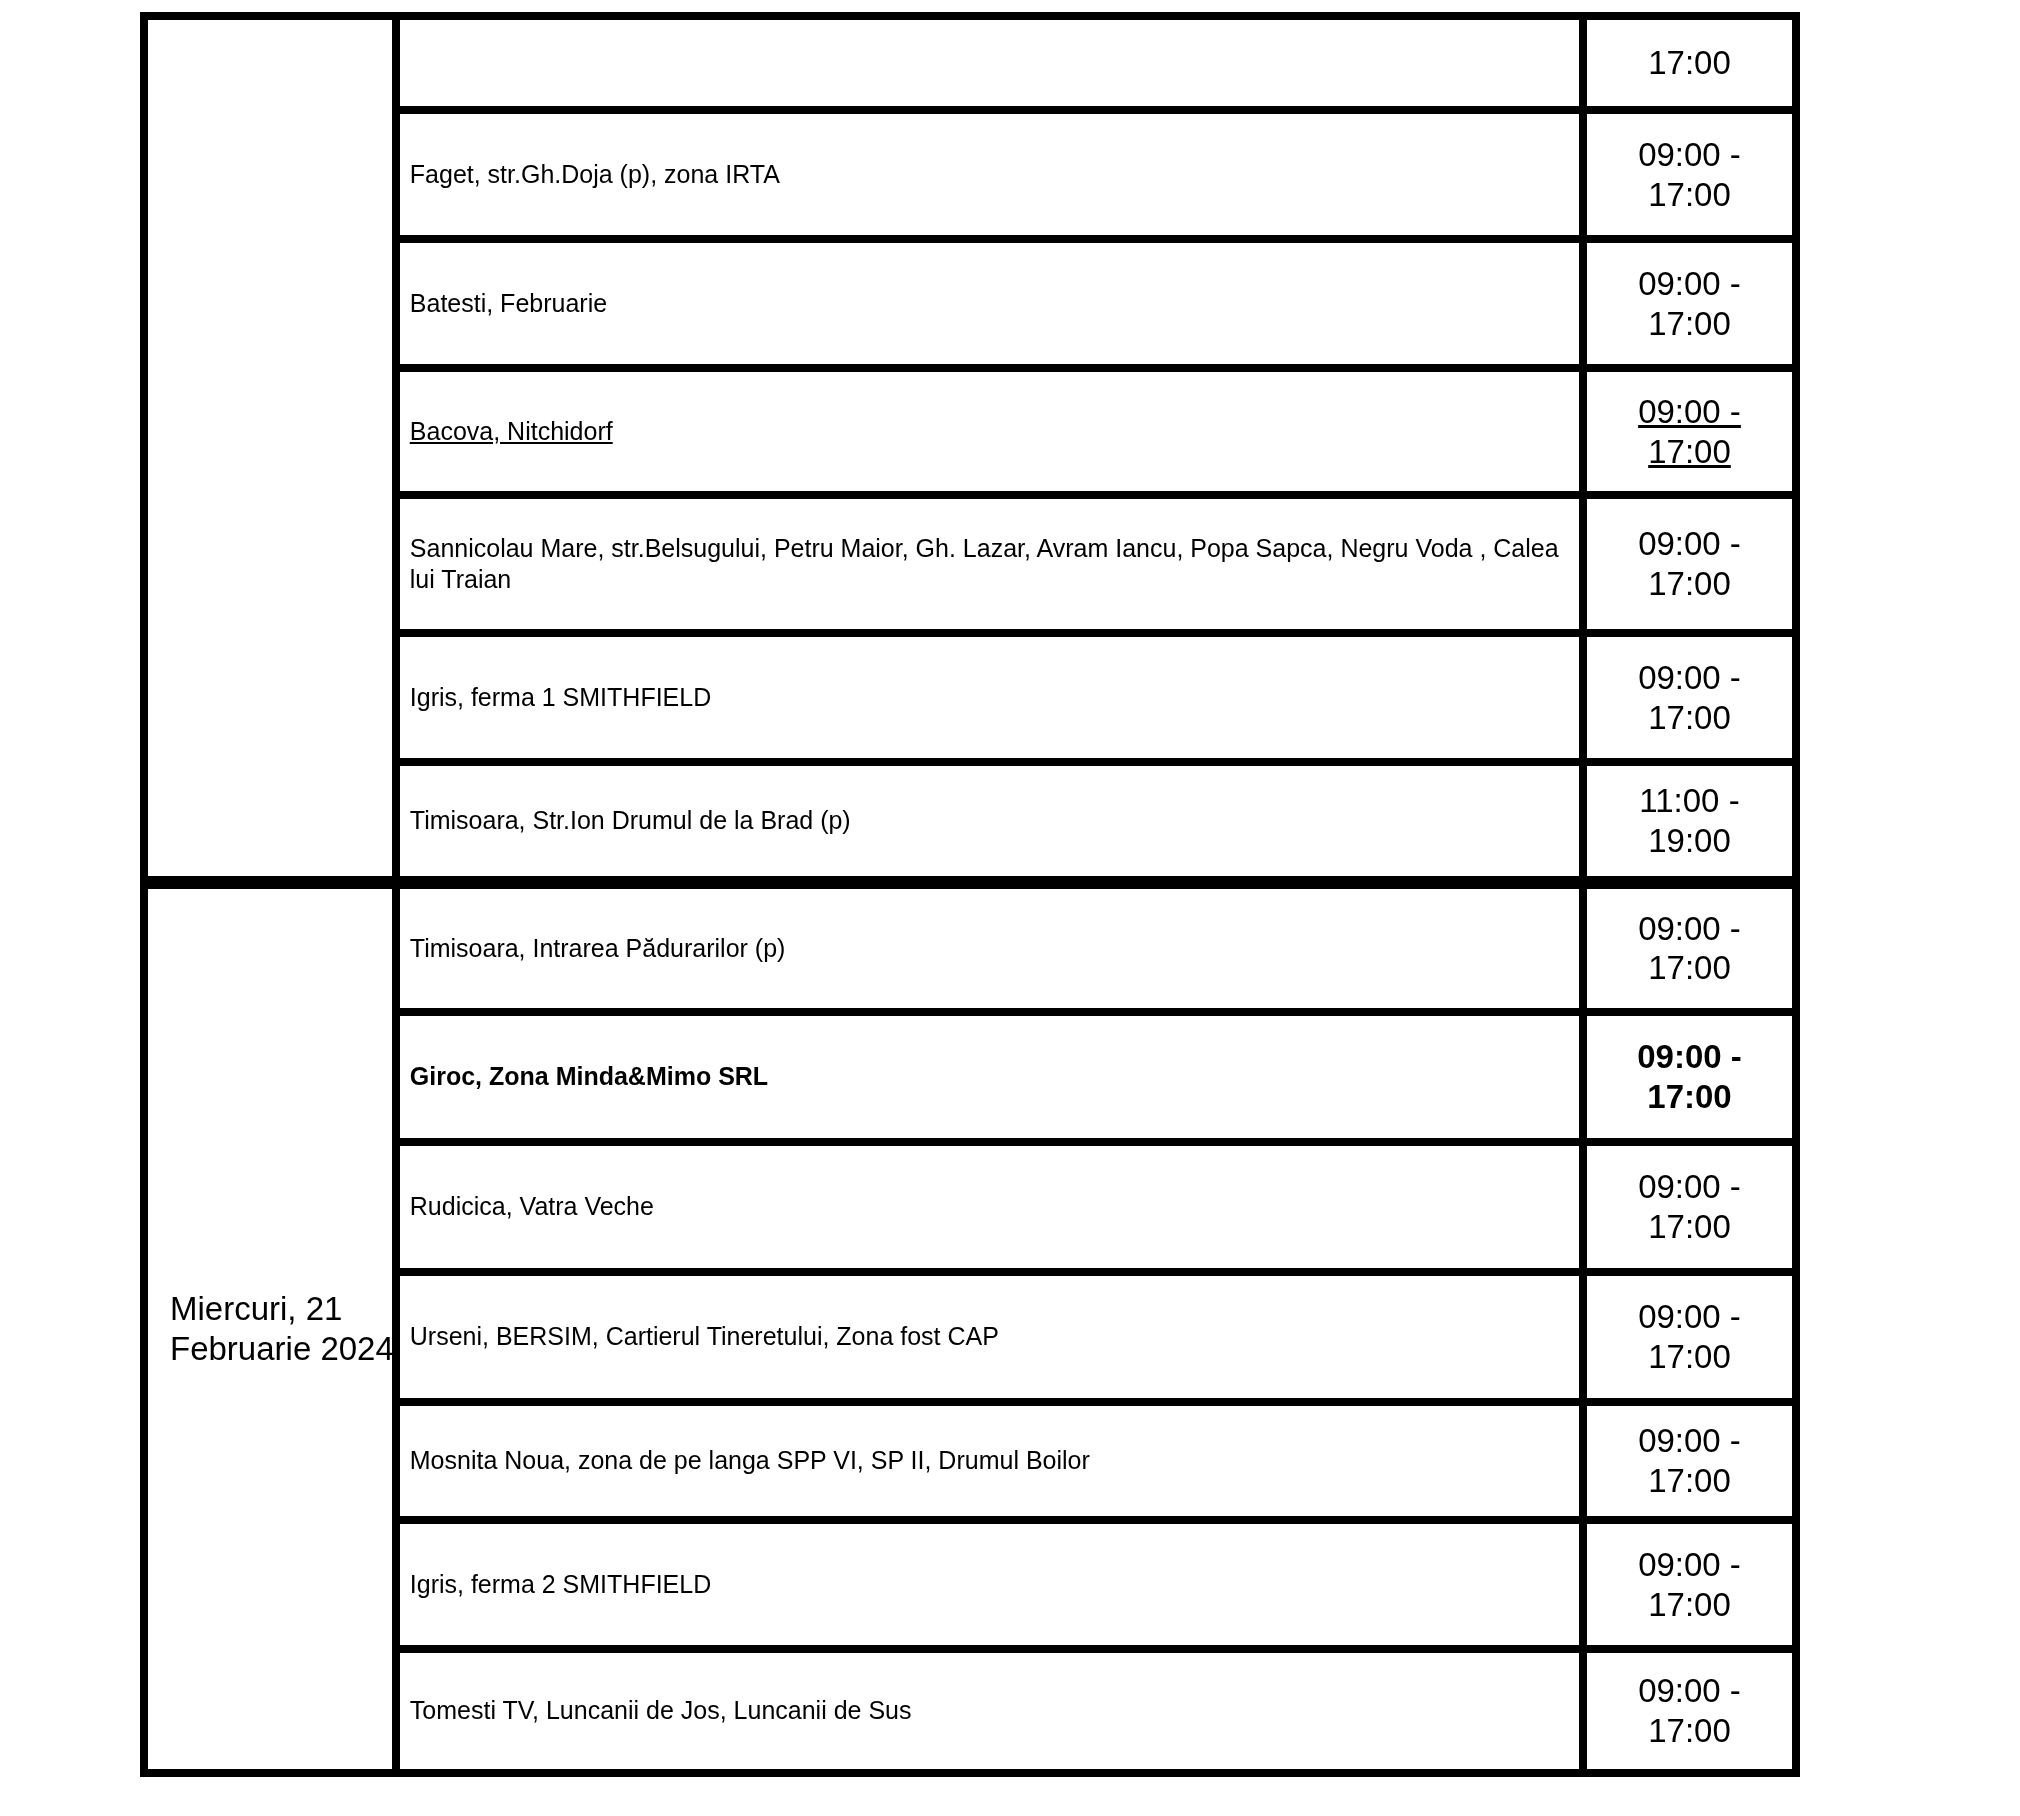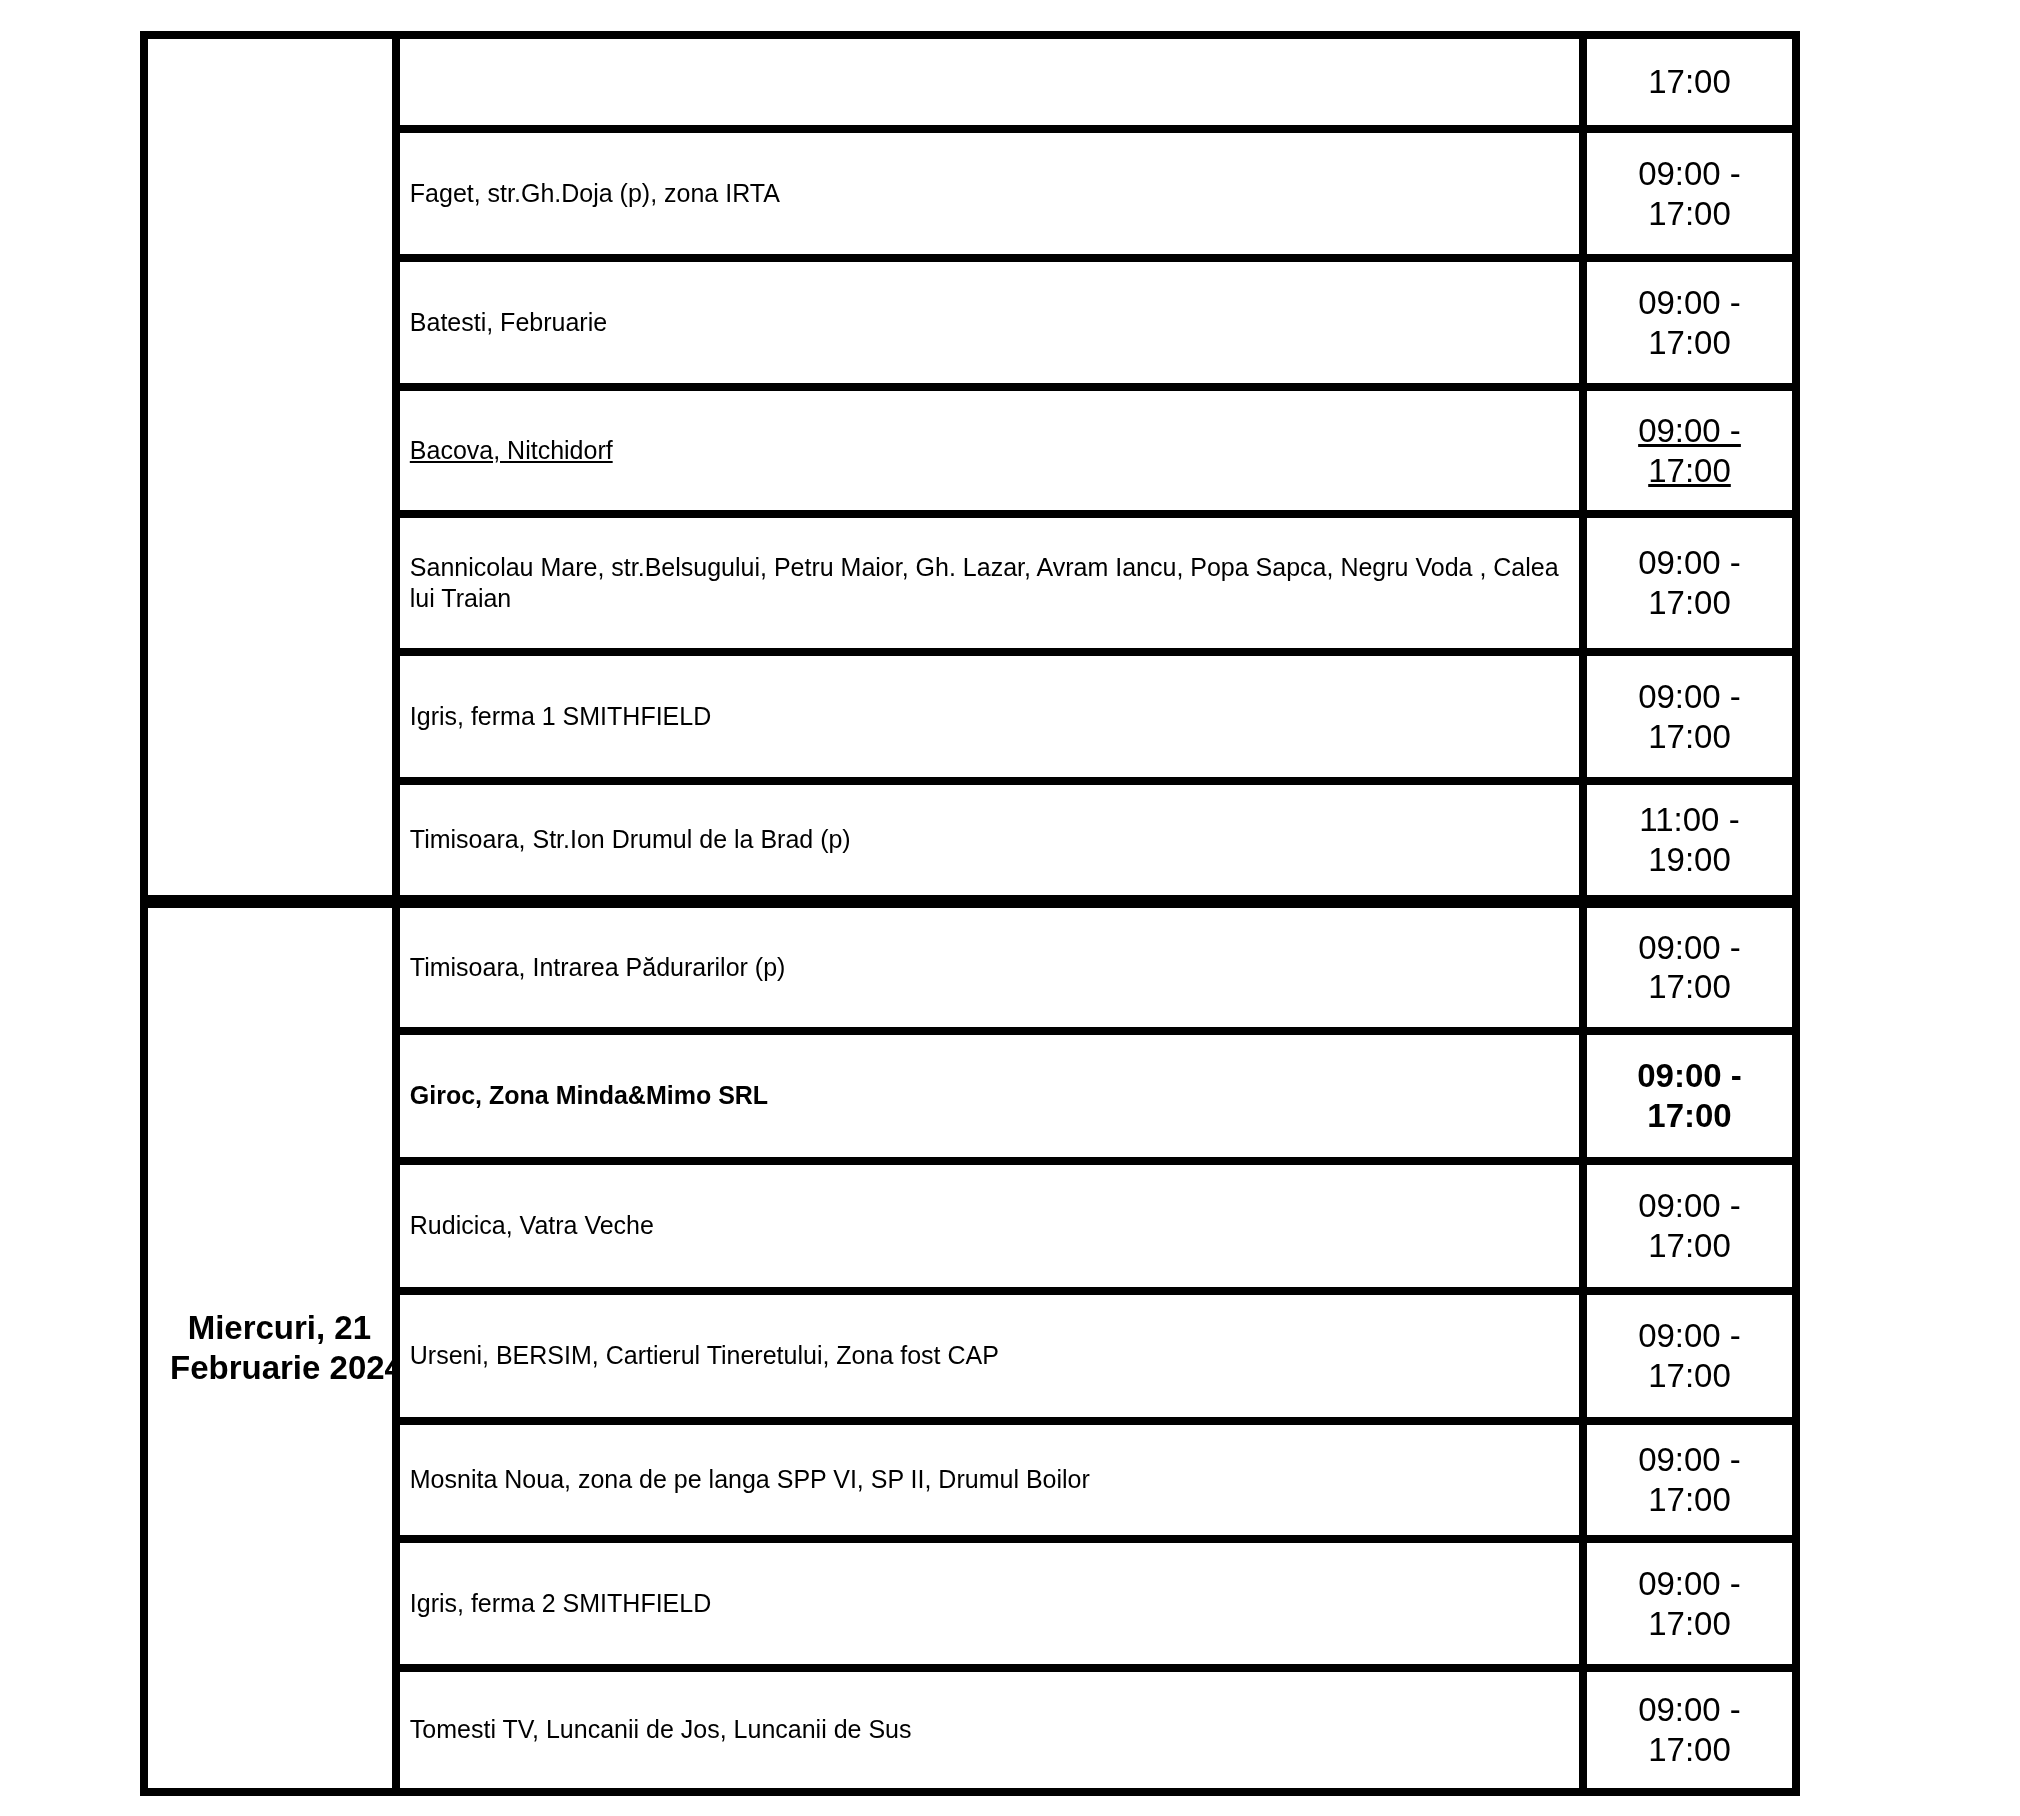--- a/index.html
+++ b/index.html
@@ -11,21 +11,21 @@
     width: 2020px;
     height: 1817px;
     position: relative;
     overflow: hidden;
     font-family: "Liberation Sans", "DejaVu Sans", sans-serif;
     color: #000000;
   }
   .table-wrap {
     position: absolute;
     left: 140px;
-    top: 31px;
+    top: 12px;
   }
   table.schedule {
     border-collapse: collapse;
     table-layout: fixed;
     width: 1653px;
     background: #ffffff;
   }
   table.schedule td {
     border: 8.1px solid #000000;
     vertical-align: middle;
@@ -33,22 +33,21 @@
   }
   col.c-date { width: 252px; }
   col.c-loc  { width: 1187px; }
   col.c-time { width: 213px; }
 
   td.date-cell {
     padding-left: 22px;
     padding-right: 3.3px;
     font-size: 33px;
     line-height: 1.2;
-    text-align: center;
-    font-weight: bold;
+    text-align: left;
   }
   td.loc-cell {
     padding-left: 9.8px;
     padding-right: 11.4px;
     font-size: 25px;
     line-height: 1.25;
     text-align: left;
   }
   td.time-cell {
     padding: 0;

